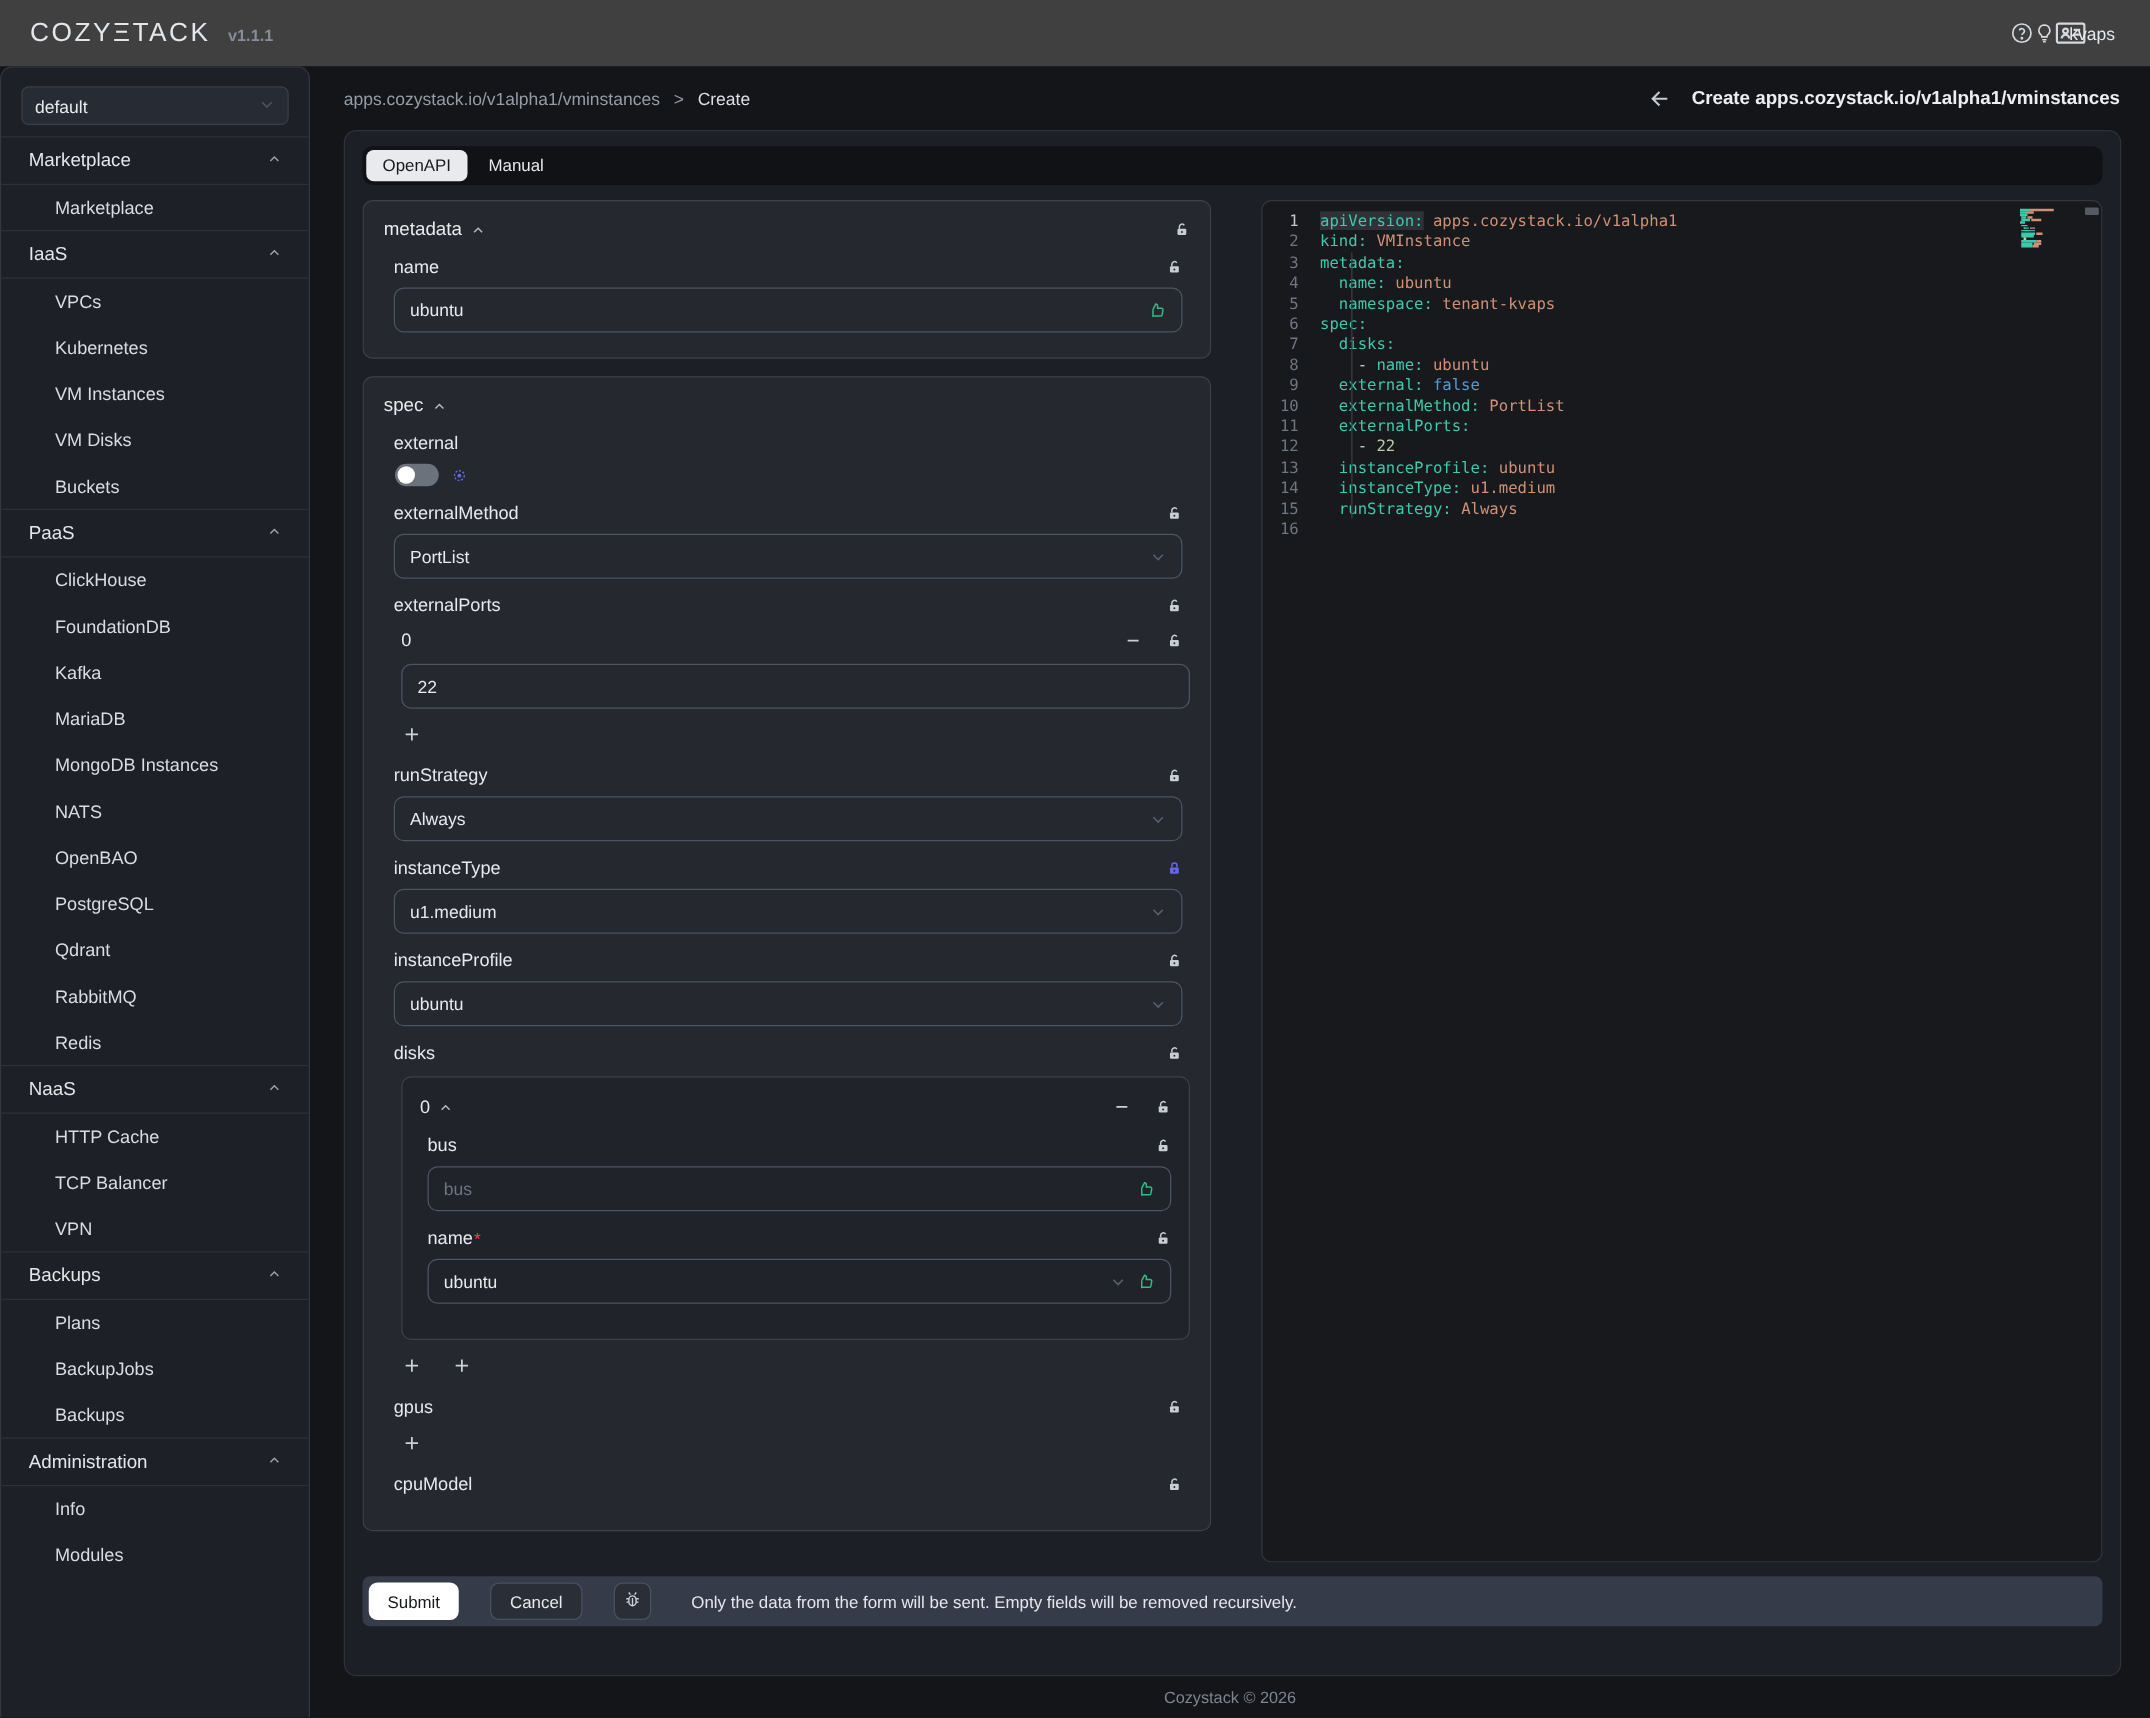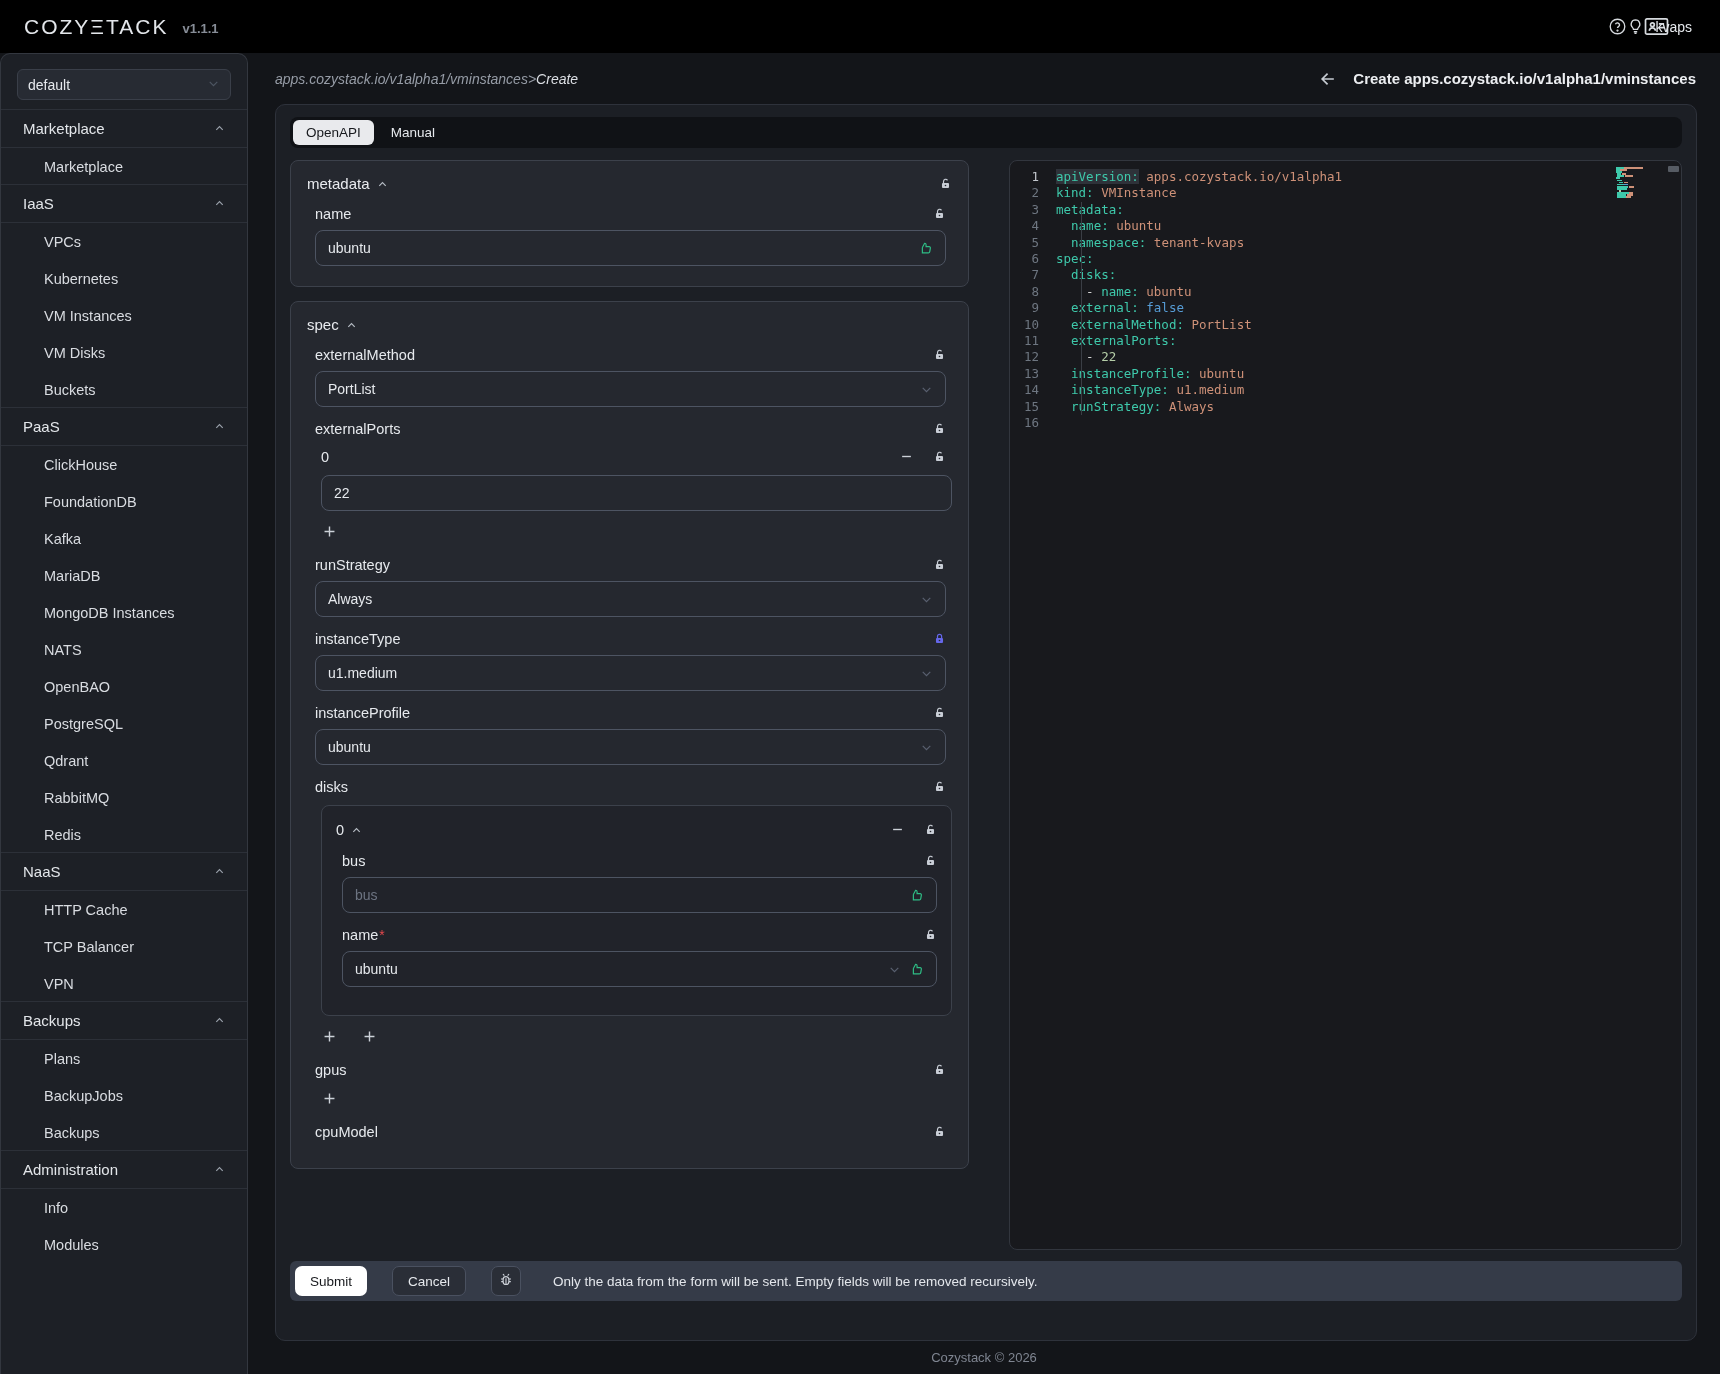--- a/index.html
+++ b/index.html
@@ -4,21 +4,21 @@
 <style>
   * { box-sizing: border-box; margin: 0; padding: 0; }
   html,body { width:1720px; height:1374px; overflow:hidden; }
   body {
     background:#131519;
     color:#e6e9ed;
     font-family:"Liberation Sans", sans-serif;
     font-size:14px;
   }
   
-  .app-header { height:53px; display:flex; align-items:center; padding:0 24px; background:#000000; }
+  .app-header { height:53px; display:flex; align-items:center; padding:0 24px; background:#404040; }
   .logo { font-size:21px; letter-spacing:2px; color:#e3e6ea; font-weight:400; }
   .version { font-size:13px; font-weight:700; color:#878d97; margin-left:14px; margin-top:4px; }
   .header-right { margin-left:auto; display:flex; align-items:center; padding-right:4px; }
   .hicon { color:#d6dade; display:flex; align-items:center; }
   .username { font-size:14px; color:#e6e9ed; margin-left:-14px; }
 
   
   .shell { display:flex; height:1321px; }
   .sidebar {
     width:248px; flex:none; background:#1d2026;
@@ -38,21 +38,21 @@
     display:flex; align-items:center; padding:10px 22px;
     border-top:1px solid #2c3038; border-bottom:1px solid #2c3038;
     font-size:15px; color:#e3e6ea; cursor:pointer; margin-top:-1px;
   }
   .nav-section-header .ic { margin-left:auto; color:#9aa1ab; }
   .nav-item { padding:10.5px 20px 10.5px 43px; font-size:14.5px; color:#d9dce1; cursor:pointer; }
 
   
   .main { flex:1; display:flex; flex-direction:column; min-width:0; }
   .topbar { height:47px; display:flex; align-items:center; padding:4px 24px 0 27px; }
-  .breadcrumb { display:flex; align-items:center; gap:0; font-size:14px;font-style:italic; }
+  .breadcrumb { display:flex; align-items:center; gap:11px; font-size:14px; }
   .crumb-path, .crumb-sep { color:#969ca6; }
   .crumb-current { color:#dcdfe4; }
   .page-title-wrap { margin-left:auto; display:flex; align-items:center; gap:15px; }
   .back-ic { color:#c6cbd2; display:flex; cursor:pointer; }
   .page-title { font-size:15px; font-weight:700; color:#eceef1;text-align:center; }
 
   .card {
     margin:4px 23px 0 27px; height:1237px;
     background:#1c1f25; border:1px solid #2e323b; border-radius:10px;
     padding:12px 14px 14px; display:flex; flex-direction:column;
@@ -316,20 +316,36 @@
             <div class="section-head">
               <span>spec</span>
               <span class="caret">
                   <svg width="11" height="11" viewBox="0 0 24 24" fill="none" stroke="currentColor" stroke-width="2.6">
                     <path d="M5 15l7-7 7 7"></path>
                   </svg>
                 </span>
             </div>
 
             
+            <div class="field">
+              <div class="field-head">
+                <span class="flabel">external</span>
+              </div>
+              <div class="toggle-row">
+                <span class="toggle">
+                    <span class="knob"></span>
+                  </span>
+                <span class="default-dot">
+                    <svg width="11" height="11" viewBox="0 0 24 24">
+                      <circle cx="12" cy="12" r="8.5" fill="none" stroke="currentColor" stroke-width="2.4" stroke-dasharray="3.4 3"></circle>
+                      <circle cx="12" cy="12" r="3.4" fill="currentColor"></circle>
+                    </svg>
+                  </span>
+              </div>
+            </div>
 
             
             <div class="field">
               <div class="field-head">
                 <span class="flabel">externalMethod</span>
                 <span class="lock">
                     <svg width="13" height="14" viewBox="0 0 24 24">
                       <path d="M8.3 10V7.2a3.9 3.9 0 0 1 7.3-1.9" fill="none" stroke="currentColor" stroke-width="2.2"></path>
                       <rect x="5.5" y="10" width="13" height="9.5" rx="1.8" fill="currentColor"></rect>
                       <circle cx="12" cy="14.8" r="1.5" fill="#25282f"></circle>

